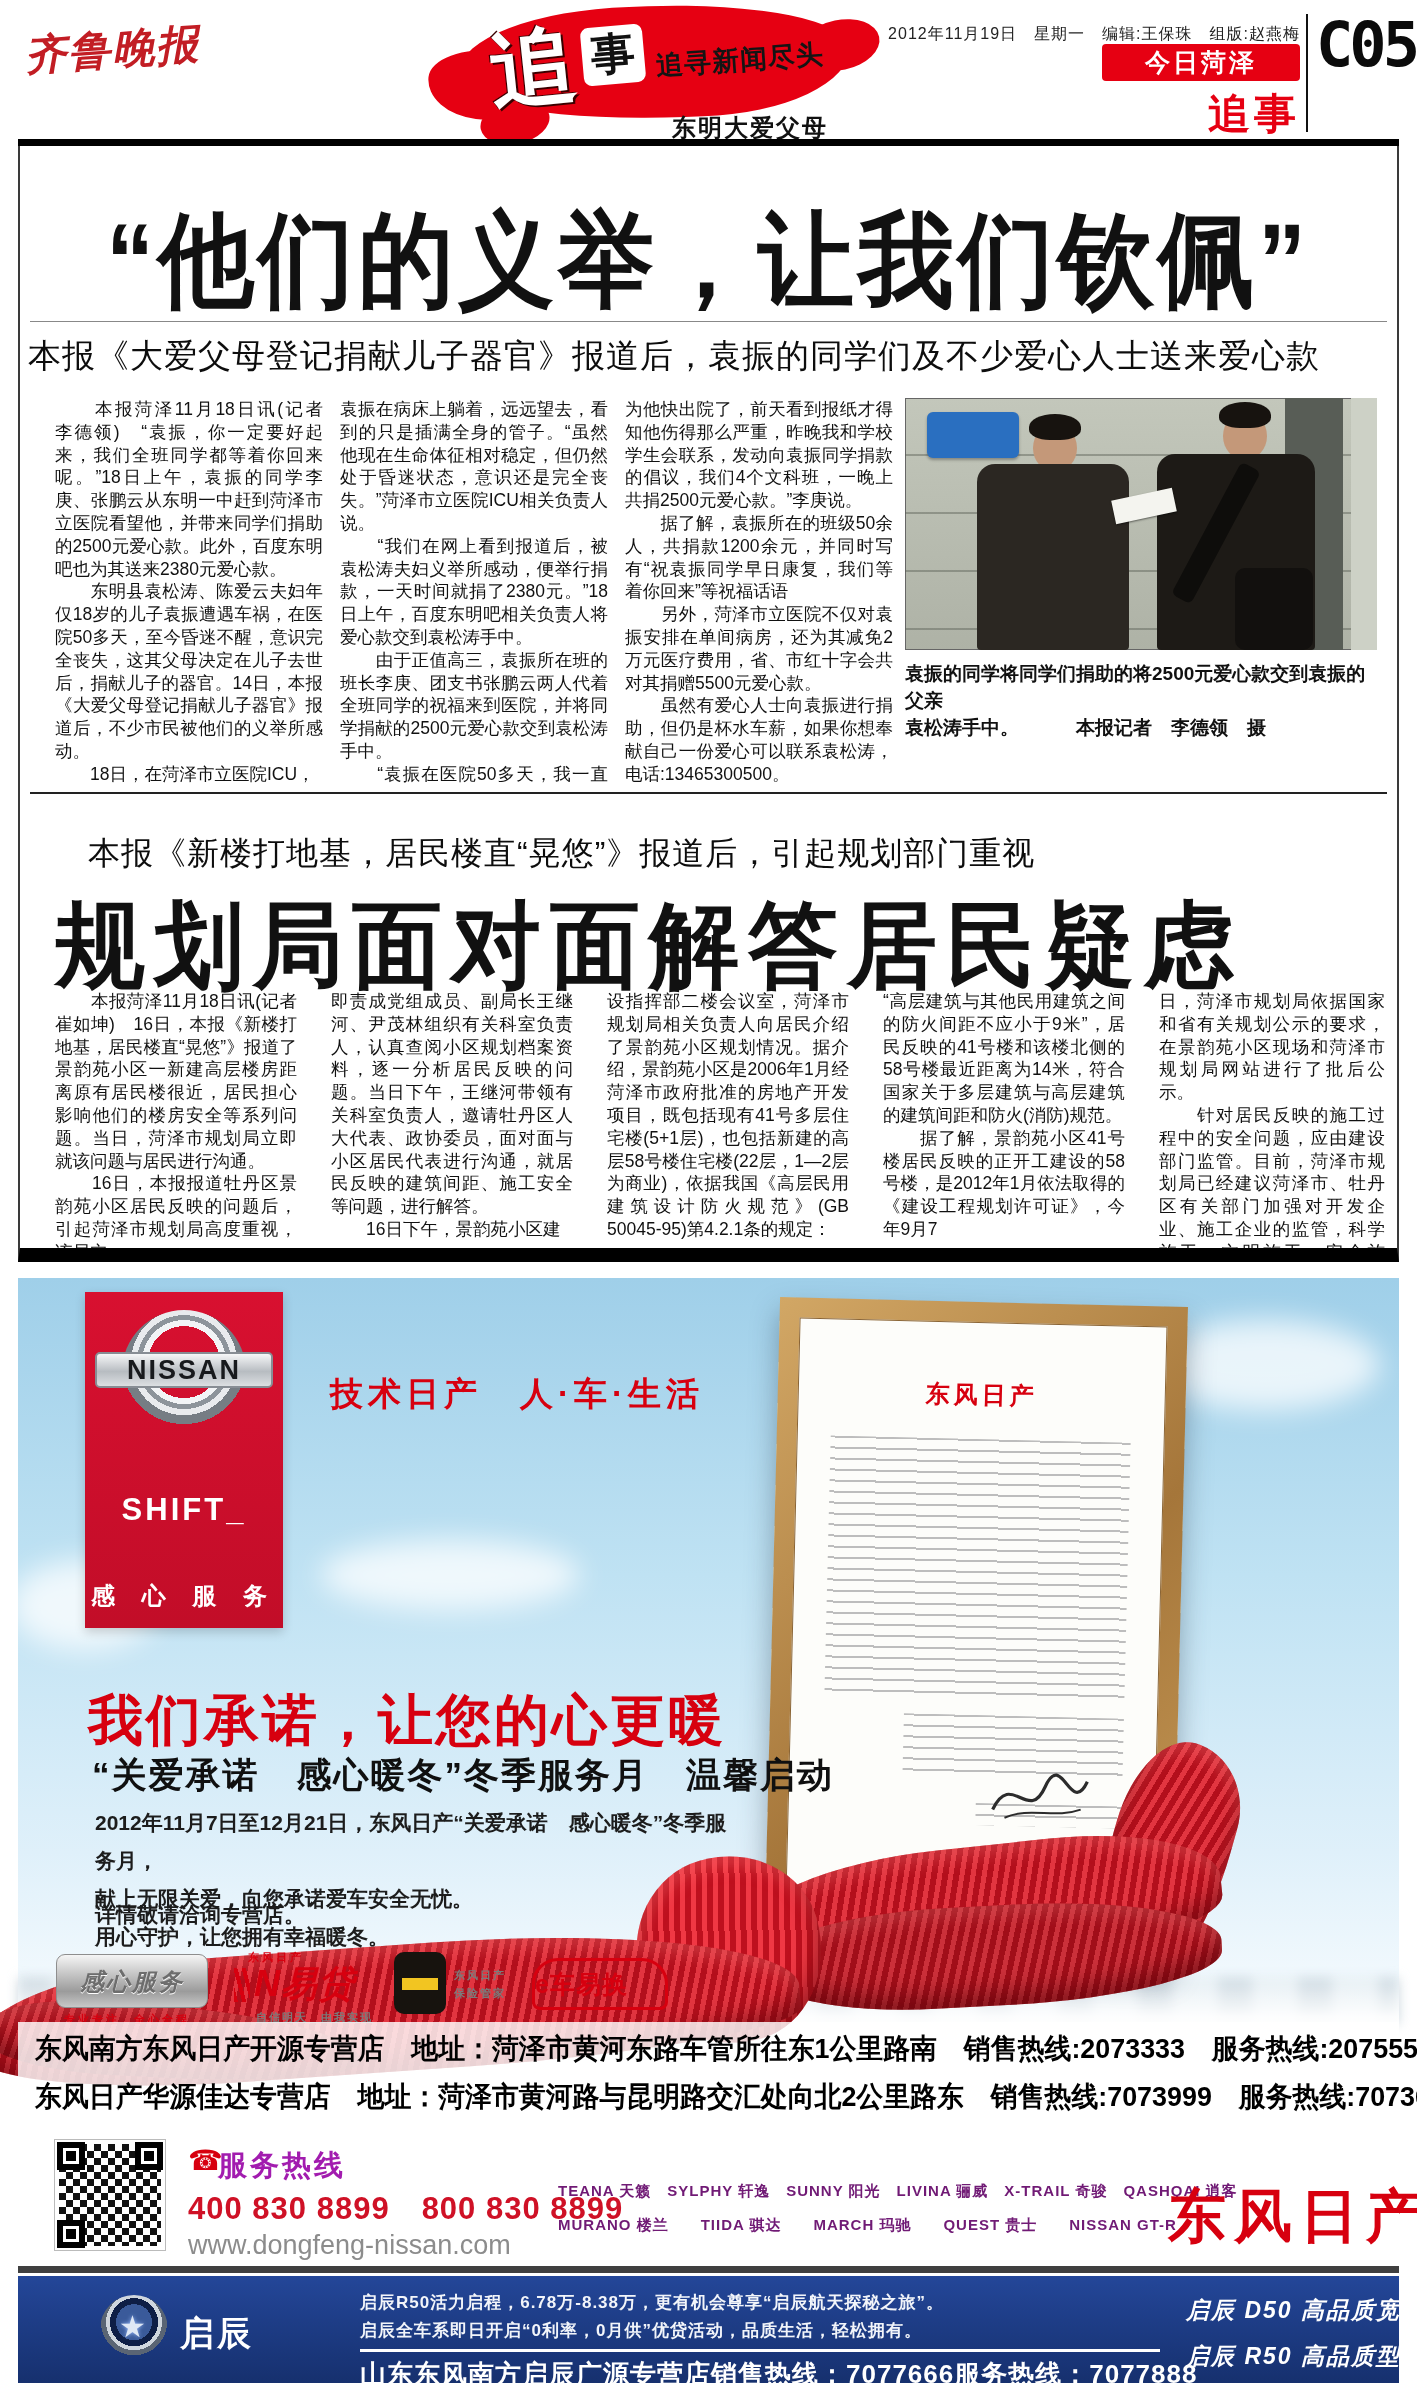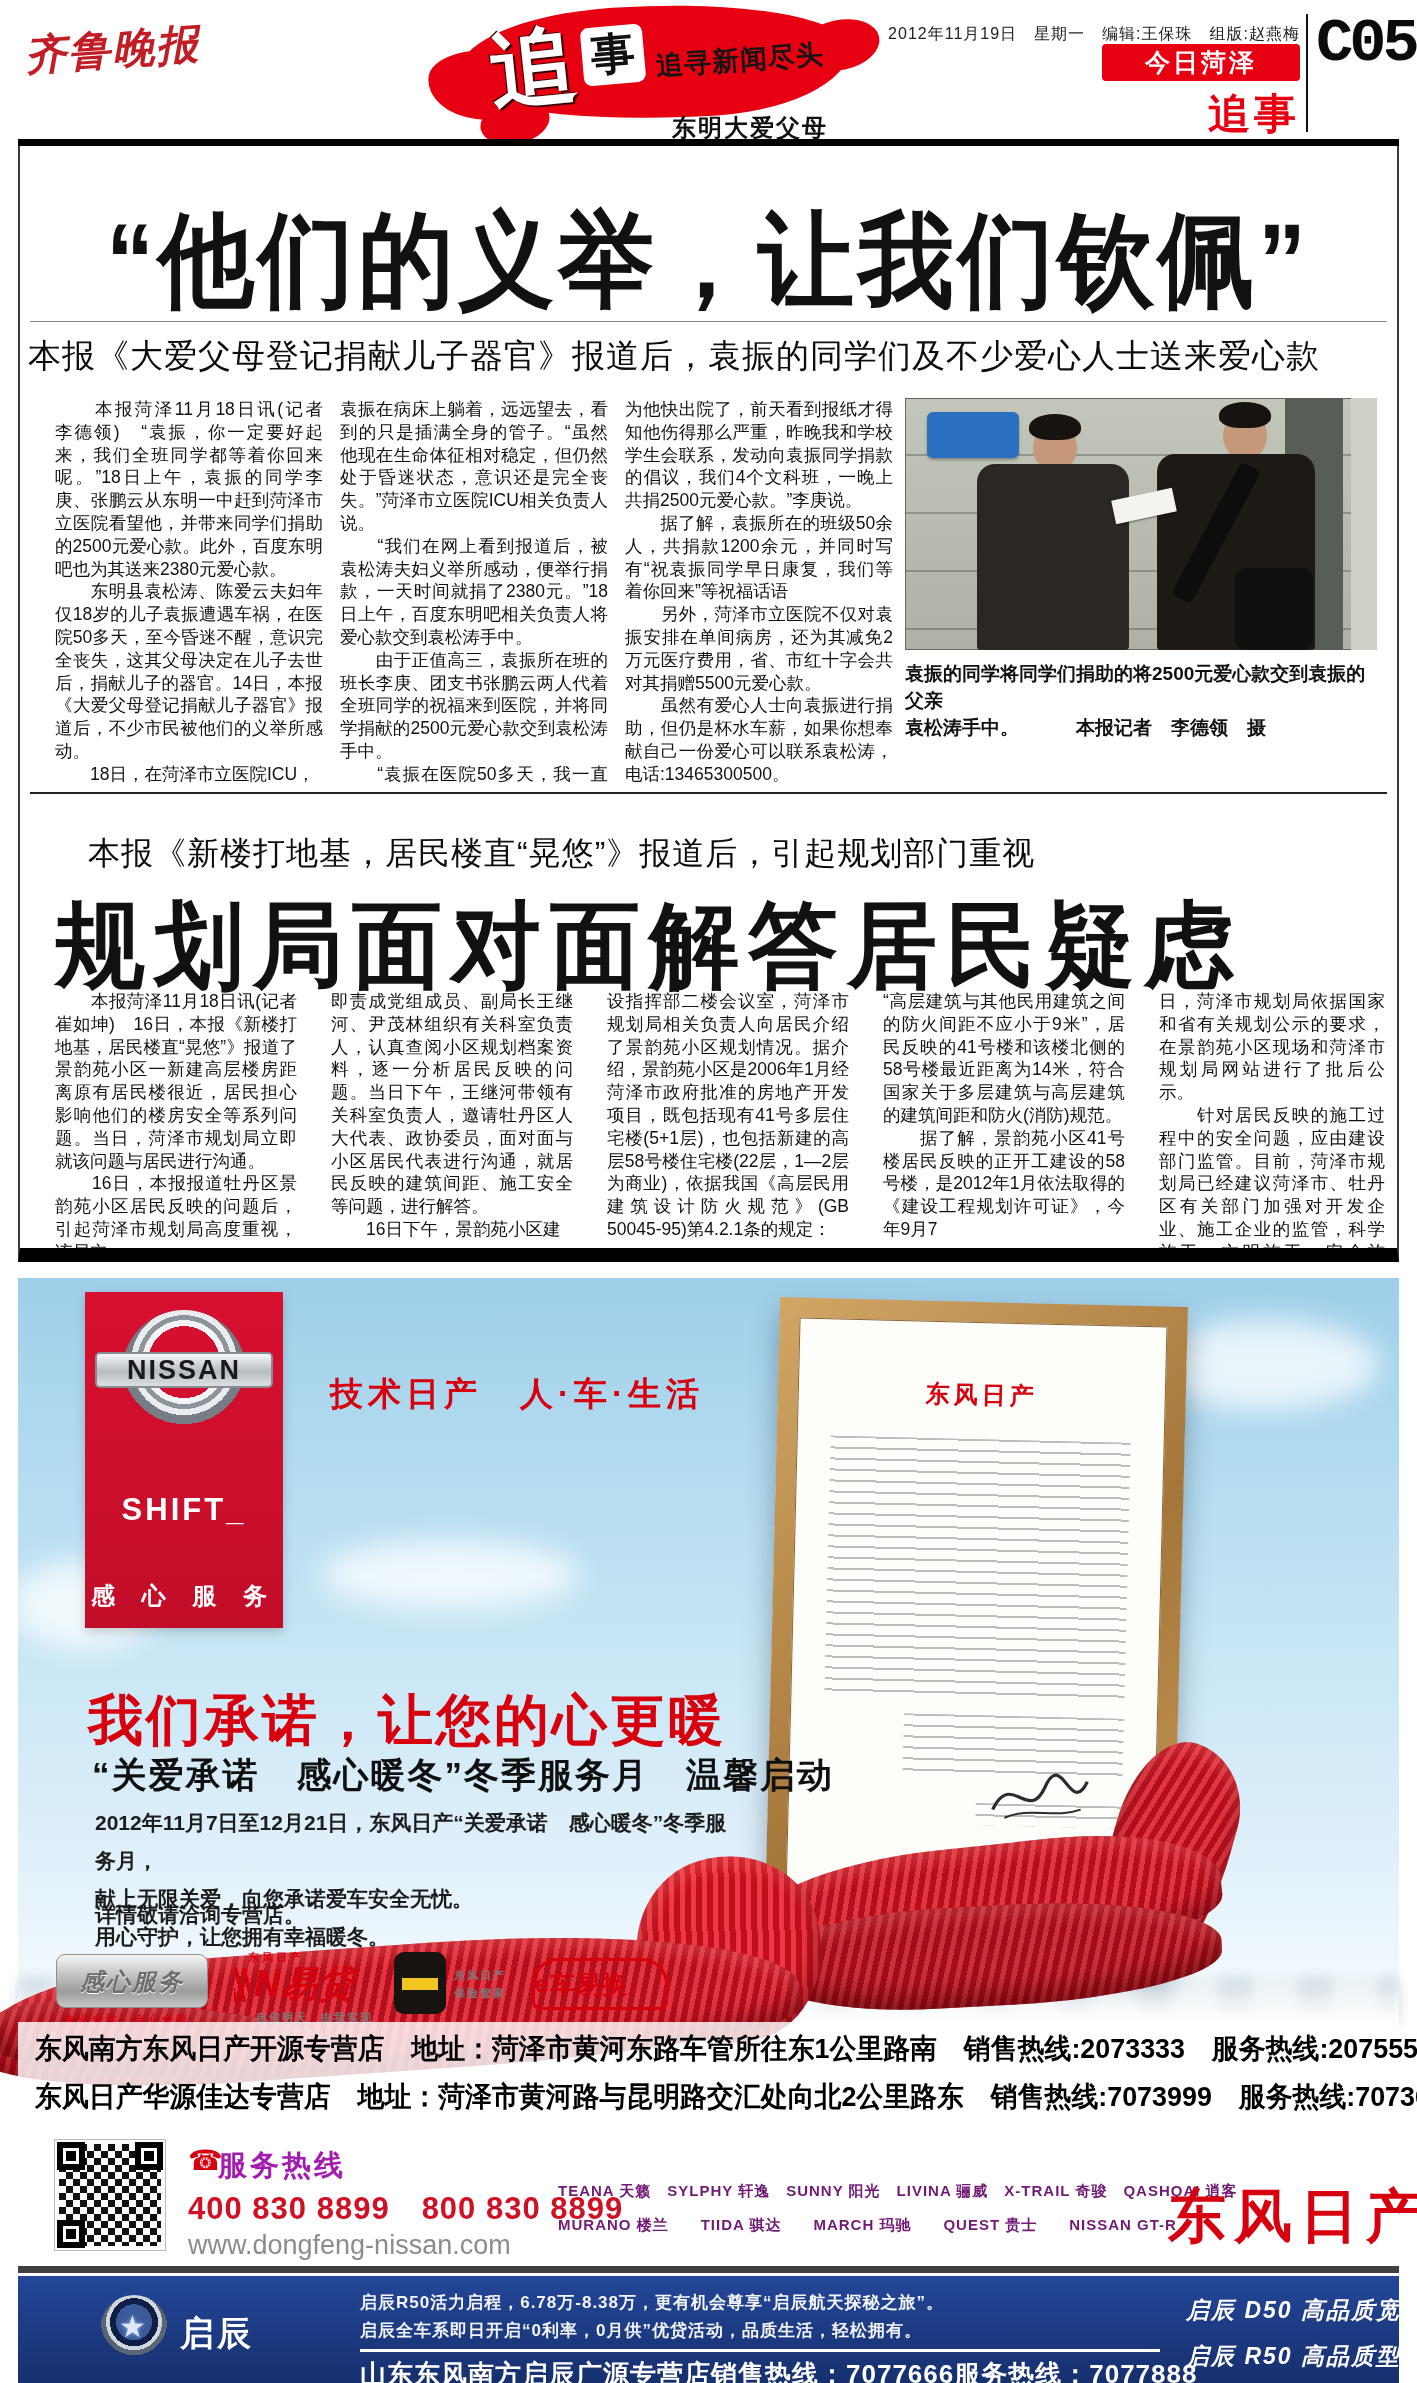--- a/index.html
+++ b/index.html
@@ -125,21 +125,21 @@
   .qc-model { color:#fff; font-weight:900; font-style:italic; font-size:23px; letter-spacing:2px; white-space:nowrap; }
 </style>
 </head>
 <body>
 
 <div id="page">
 
   <div class="abs paper-logo" style="left:24px; top:22px;">齐鲁晚报</div>
   <div class="abs date-line" style="left:880px; top:24px; width:420px; text-align:right;">2012年11月19日　星期一　编辑:王保珠　组版:赵燕梅</div>
   <div class="abs vrule" style="left:1306px; top:14px; height:118px;"></div>
-  <div class="abs page-no" style="left:1316px; top:8px;font-family:Liberation Mono, monospace;">C05</div>
+  <div class="abs page-no" style="left:1316px; top:8px;">C05</div>
   <div class="abs badge" style="left:1102px; top:44px; width:198px; height:37px;">今日菏泽</div>
   <div class="abs section-label" style="left:1196px; top:86px; width:104px; text-align:right;">追事</div>
 
   <div class="abs" style="left:420px; top:0; width:470px; height:150px;">
     <div class="abs blob blob1" style="left:40px; top:6px; width:390px; height:112px;"></div>
     <div class="abs blob blob2" style="left:8px; top:50px; width:120px; height:70px;"></div>
     <div class="abs blob blob3" style="left:380px; top:20px; width:80px; height:50px;"></div>
     <div class="abs blob blob3" style="left:60px; top:100px; width:70px; height:44px;"></div>
     <div class="abs zhui" style="left:70px; top:10px;">追</div>
     <div class="abs shi-box" style="left:162px; top:26px; width:62px; height:58px;">事</div>

